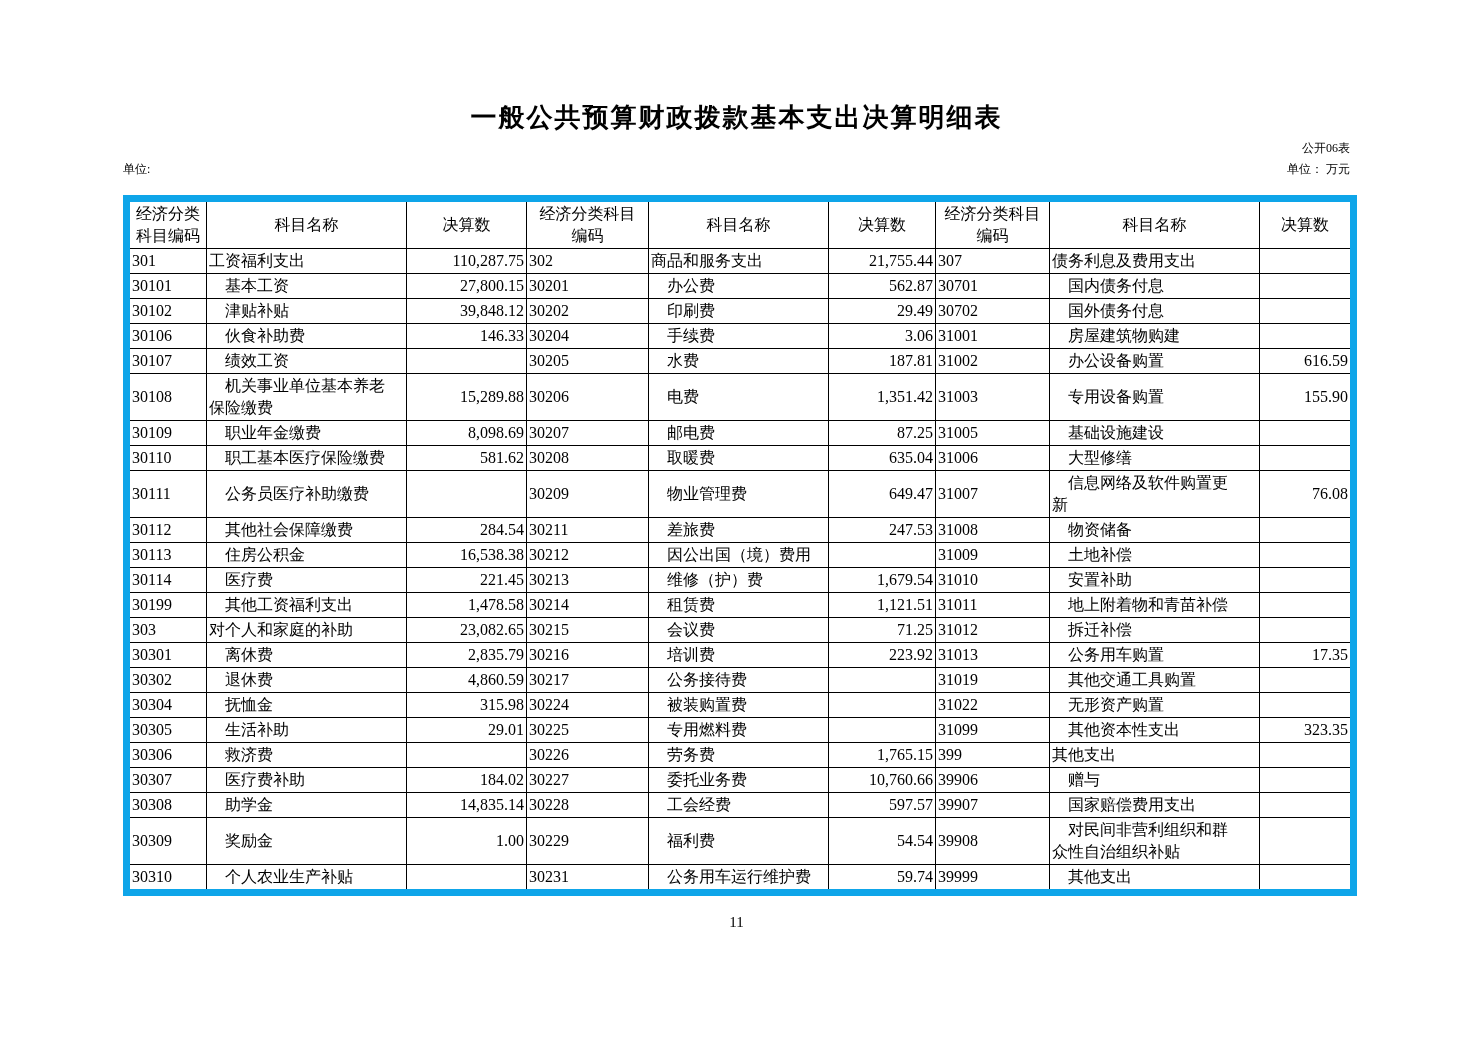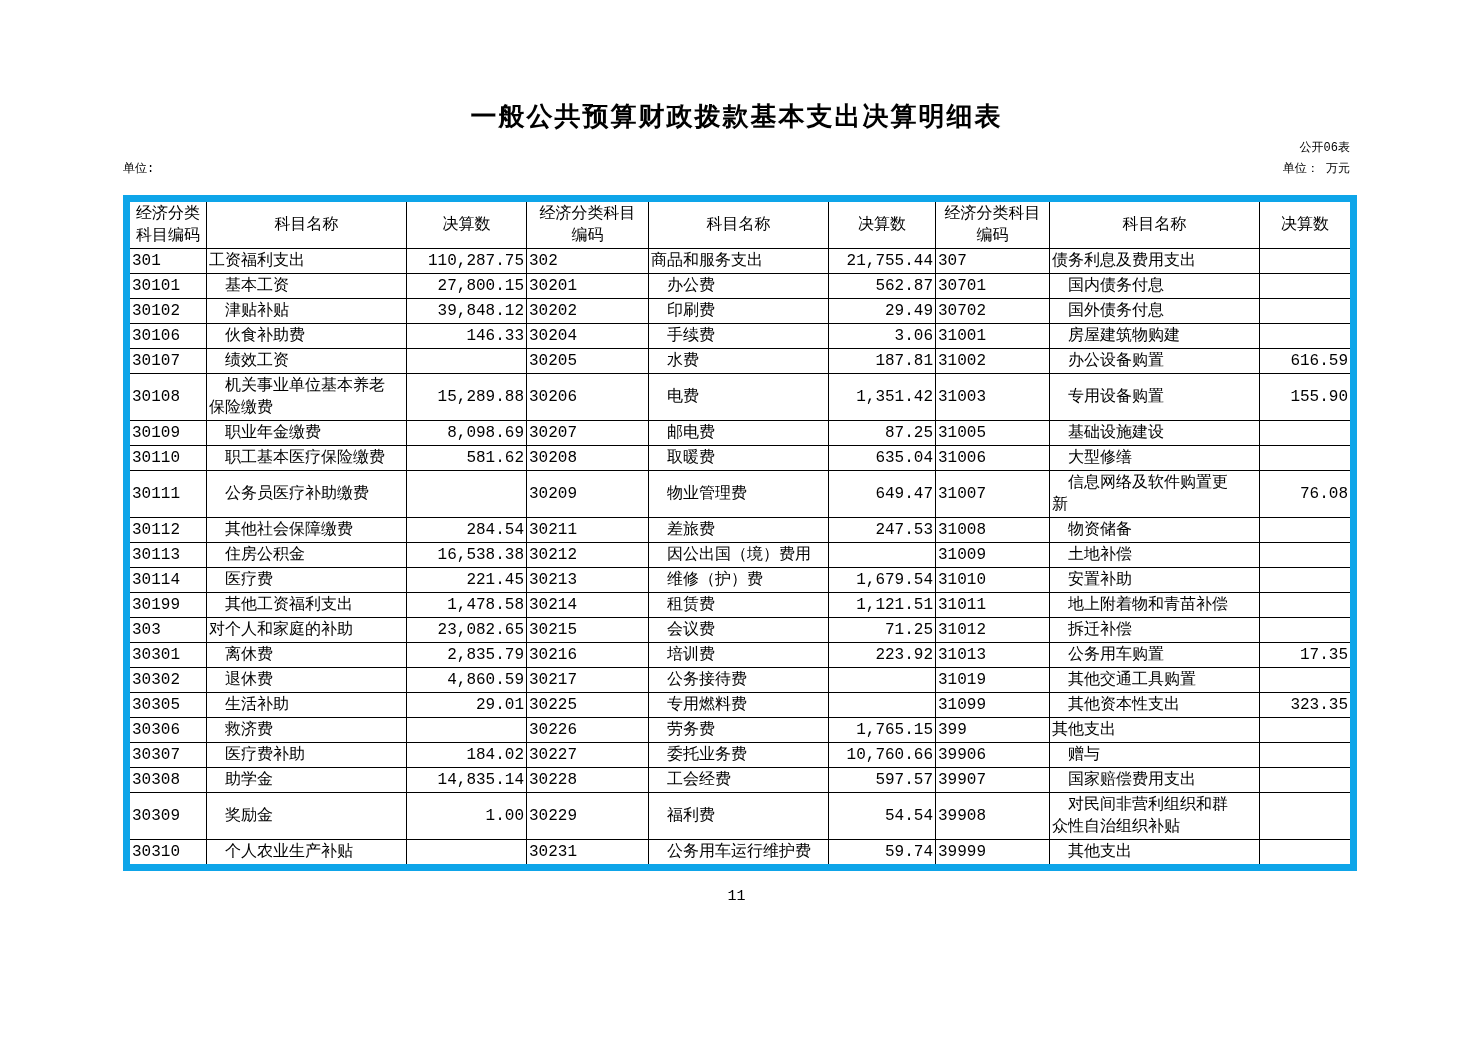--- a/index.html
+++ b/index.html
@@ -3,21 +3,21 @@
 <meta charset="utf-8">
 <style>
   * { box-sizing: border-box; }
   html, body { margin: 0; padding: 0; background: #ffffff; }
   .page {
     position: relative;
     width: 1474px;
     height: 1042px;
     background: #ffffff;
     color: #000000;
-    font-family: Liberation Mono, monospace;
+    font-family: Liberation Serif, serif;
     overflow: hidden;
   }
   .content {
     position: absolute;
     left: 123px;
     top: 0;
     width: 1227px;
   }
   .title {
     margin: 102px 0 0 0;
@@ -288,20 +288,31 @@
             <td class="name indent">退休费</td>
             <td class="num">4,860.59</td>
             <td class="code">30217</td>
             <td class="name indent">公务接待费</td>
             <td class="num"></td>
             <td class="code">31019</td>
             <td class="name indent">其他交通工具购置</td>
             <td class="num"></td>
           </tr>
           <tr>
+            <td class="code">30304</td>
+            <td class="name indent">抚恤金</td>
+            <td class="num">315.98</td>
+            <td class="code">30224</td>
+            <td class="name indent">被装购置费</td>
+            <td class="num"></td>
+            <td class="code">31022</td>
+            <td class="name indent">无形资产购置</td>
+            <td class="num"></td>
+          </tr>
+          <tr>
             <td class="code">30305</td>
             <td class="name indent">生活补助</td>
             <td class="num">29.01</td>
             <td class="code">30225</td>
             <td class="name indent">专用燃料费</td>
             <td class="num"></td>
             <td class="code">31099</td>
             <td class="name indent">其他资本性支出</td>
             <td class="num">323.35</td>
           </tr>

